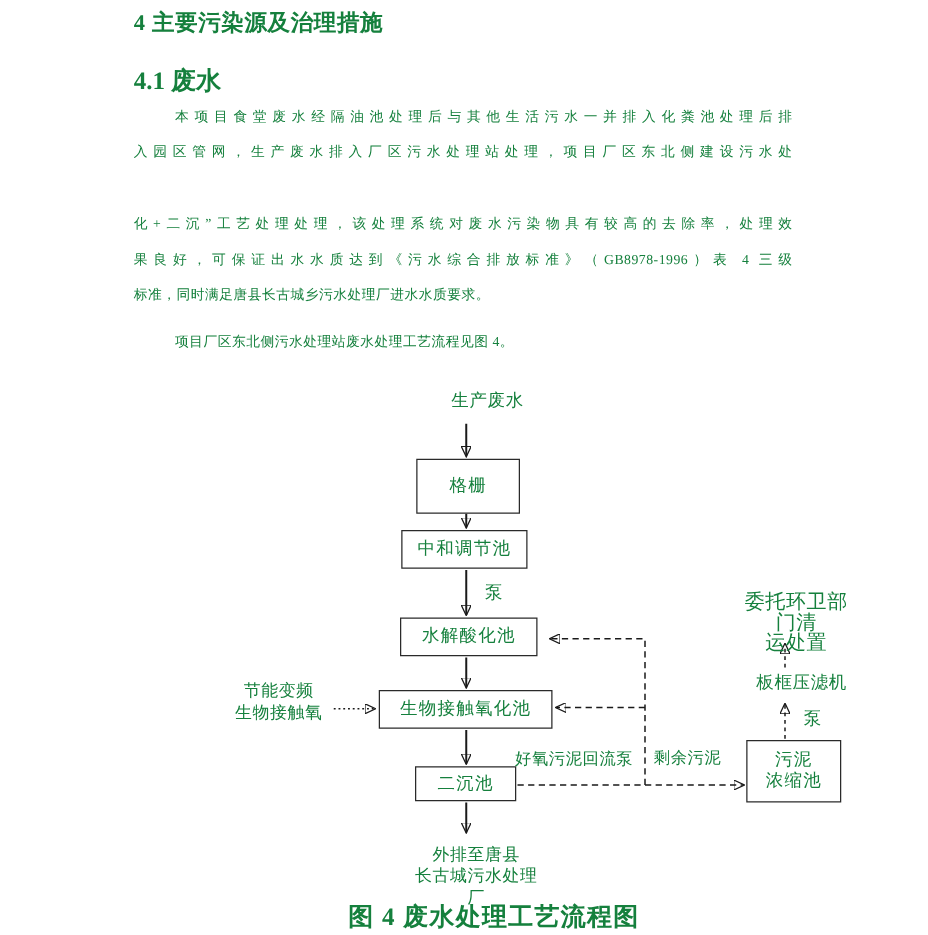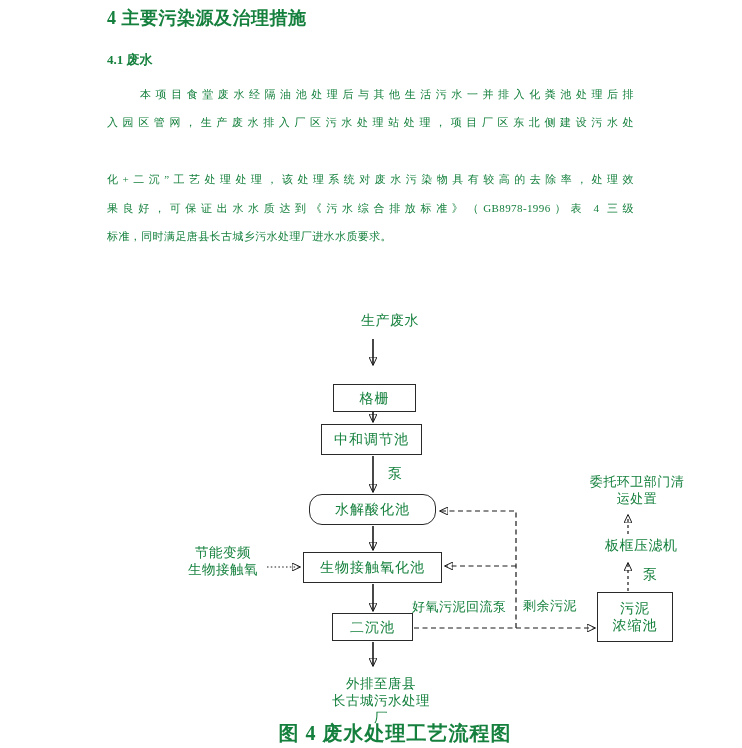--- a/index.html
+++ b/index.html
@@ -7,57 +7,57 @@
     position:relative;
     width:742px;height:748px;
     background:#ffffff;
     color:#15803d;
     font-family:"Liberation Serif","DejaVu Serif",serif;
     overflow:hidden;
   }
   .abs{position:absolute;}
   
   .h1{left:107px;top:6px;font-size:18px;font-weight:bold;letter-spacing:0.5px;}
-  .h2{left:107px;top:51px;font-size:13px;font-weight:bold;}
+  .h2{left:107px;top:51px;font-size:20px;font-weight:bold;}
   
   .bl{left:107px;width:527px;font-size:11px;line-height:20px;letter-spacing:0.4px;}
   .just{text-align:justify;text-align-last:justify;}
   .indent{text-indent:33px;}
   .l1{top:84px;} .l2{top:112px;} .l3{top:141px;} .l4{top:169px;}
   .l5{top:198px;} .l6{top:226px;} .p2{top:264px;}
   
   .flow-svg{left:0;top:0;width:742px;height:748px;}
   .flow-svg line,.flow-svg path{stroke:#1a1a1a;fill:none;}
   .solid{stroke-width:1.6;}
   .dashed{stroke-width:1.2;stroke-dasharray:5 3.5;}
   .dashed-short{stroke-width:1.2;stroke-dasharray:3 3;}
   .dotted{stroke-width:1.2;stroke-dasharray:1.5 2.3;}
   
   .fbox{
     border:1.4px solid #2a2a2a;background:#fff;
     display:flex;align-items:center;justify-content:center;
     font-size:14px;letter-spacing:1px;text-align:center;
     box-sizing:border-box;white-space:pre-line;line-height:17px;
   }
-  .b-grille{left:333px;top:384px;width:83px;height:28px;}
+  .b-grille{left:333px;top:367px;width:83px;height:44px;}
   .b-neutral{left:321px;top:424px;width:101px;height:31px;}
-  .b-hydro{left:309px;top:494px;width:127px;height:31px;border-radius:13px;}
+  .b-hydro{left:320px;top:494px;width:110px;height:31px;}
   .b-bio{left:303px;top:552px;width:139px;height:31px;}
   .b-sed{left:332px;top:613px;width:81px;height:28px;}
   .b-sludge{left:597px;top:592px;width:76px;height:50px;}
   
   .flab{font-size:13.5px;letter-spacing:0.5px;white-space:pre-line;}
   .lab-source{left:350px;top:312px;width:80px;text-align:center;font-size:14px;}
   .lab-pump-feed{left:388px;top:465px;font-size:14px;}
   .lab-blower{left:182px;top:544px;width:82px;text-align:center;line-height:17px;font-size:13.5px;}
   .lab-return-pump{left:412px;top:598px;font-size:13px;}
   .lab-surplus{left:523px;top:597px;font-size:13px;}
   .lab-press{left:605px;top:537px;font-size:14px;}
   .lab-pump-sludge{left:643px;top:566px;font-size:14px;}
-  .lab-disposal{left:589px;top:474px;width:96px;text-align:center;line-height:16.5px;font-size:13px;}
+  .lab-disposal{left:589px;top:474px;width:96px;text-align:center;line-height:16.5px;font-size:16px;}
   .lab-outfall{left:326px;top:675px;width:110px;text-align:center;line-height:17px;font-size:13.5px;}
   .caption{left:255px;top:720px;width:280px;text-align:center;font-size:20px;font-weight:bold;letter-spacing:1px;}
 </style>
 </head>
 <body>
 
 <div class="page">
 
   <svg class="abs flow-svg" viewBox="0 0 742 748" xmlns="http://www.w3.org/2000/svg">
     <defs>
@@ -83,20 +83,21 @@
   </svg>
 
   <div class="abs h1">4 主要污染源及治理措施</div>
   <div class="abs h2">4.1 废水</div>
 
   <div class="abs bl l1 just indent">本项目食堂废水经隔油池处理后与其他生活污水一并排入化粪池处理后排</div>
   <div class="abs bl l2 just">入园区管网，生产废水排入厂区污水处理站处理，项目厂区东北侧建设污水处</div>
   <div class="abs bl l4 just">化+二沉”工艺处理处理，该处理系统对废水污染物具有较高的去除率，处理效</div>
   <div class="abs bl l5 just">果良好，可保证出水水质达到《污水综合排放标准》（GB8978-1996）表 4 三级</div>
   <div class="abs bl l6">标准，同时满足唐县长古城乡污水处理厂进水水质要求。</div>
+  <div class="abs bl p2 indent">项目厂区东北侧污水处理站废水处理工艺流程见图 4。</div>
 
   <div class="abs fbox b-grille">格栅</div>
   <div class="abs fbox b-neutral">中和调节池</div>
   <div class="abs fbox b-hydro">水解酸化池</div>
   <div class="abs fbox b-bio">生物接触氧化池</div>
   <div class="abs fbox b-sed">二沉池</div>
   <div class="abs fbox b-sludge">污泥
 浓缩池</div>
 
   <div class="abs flab lab-source">生产废水</div>

